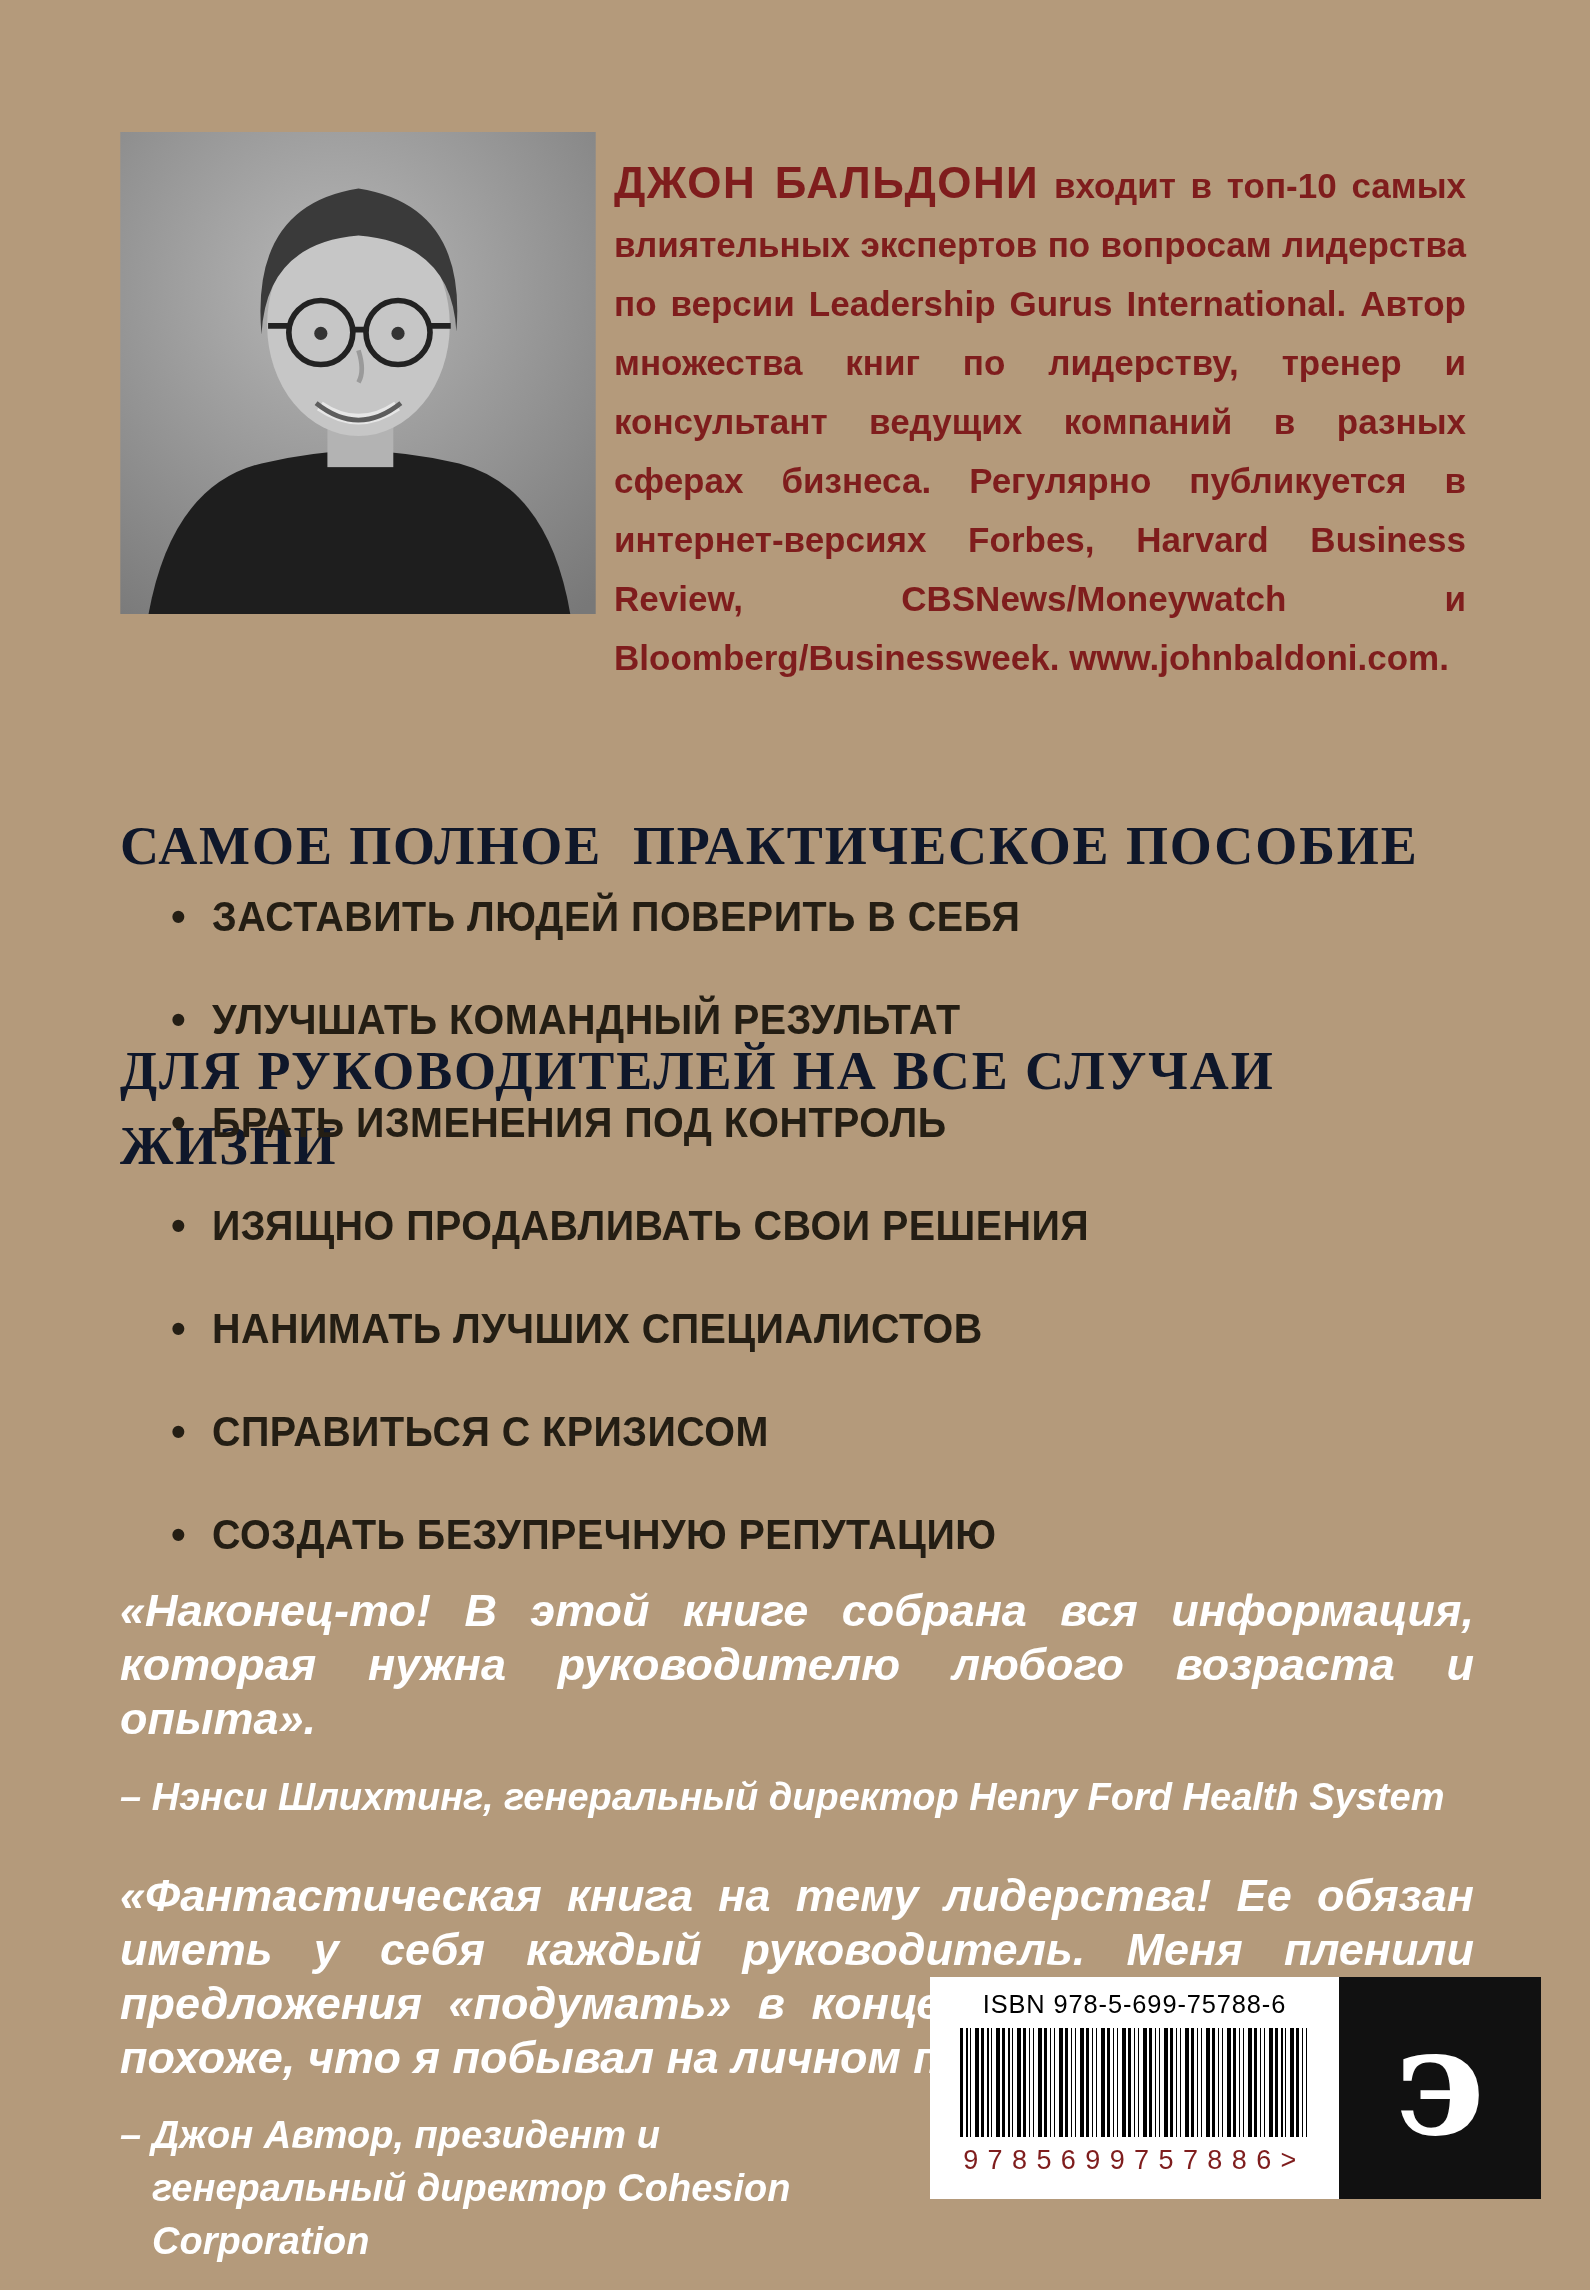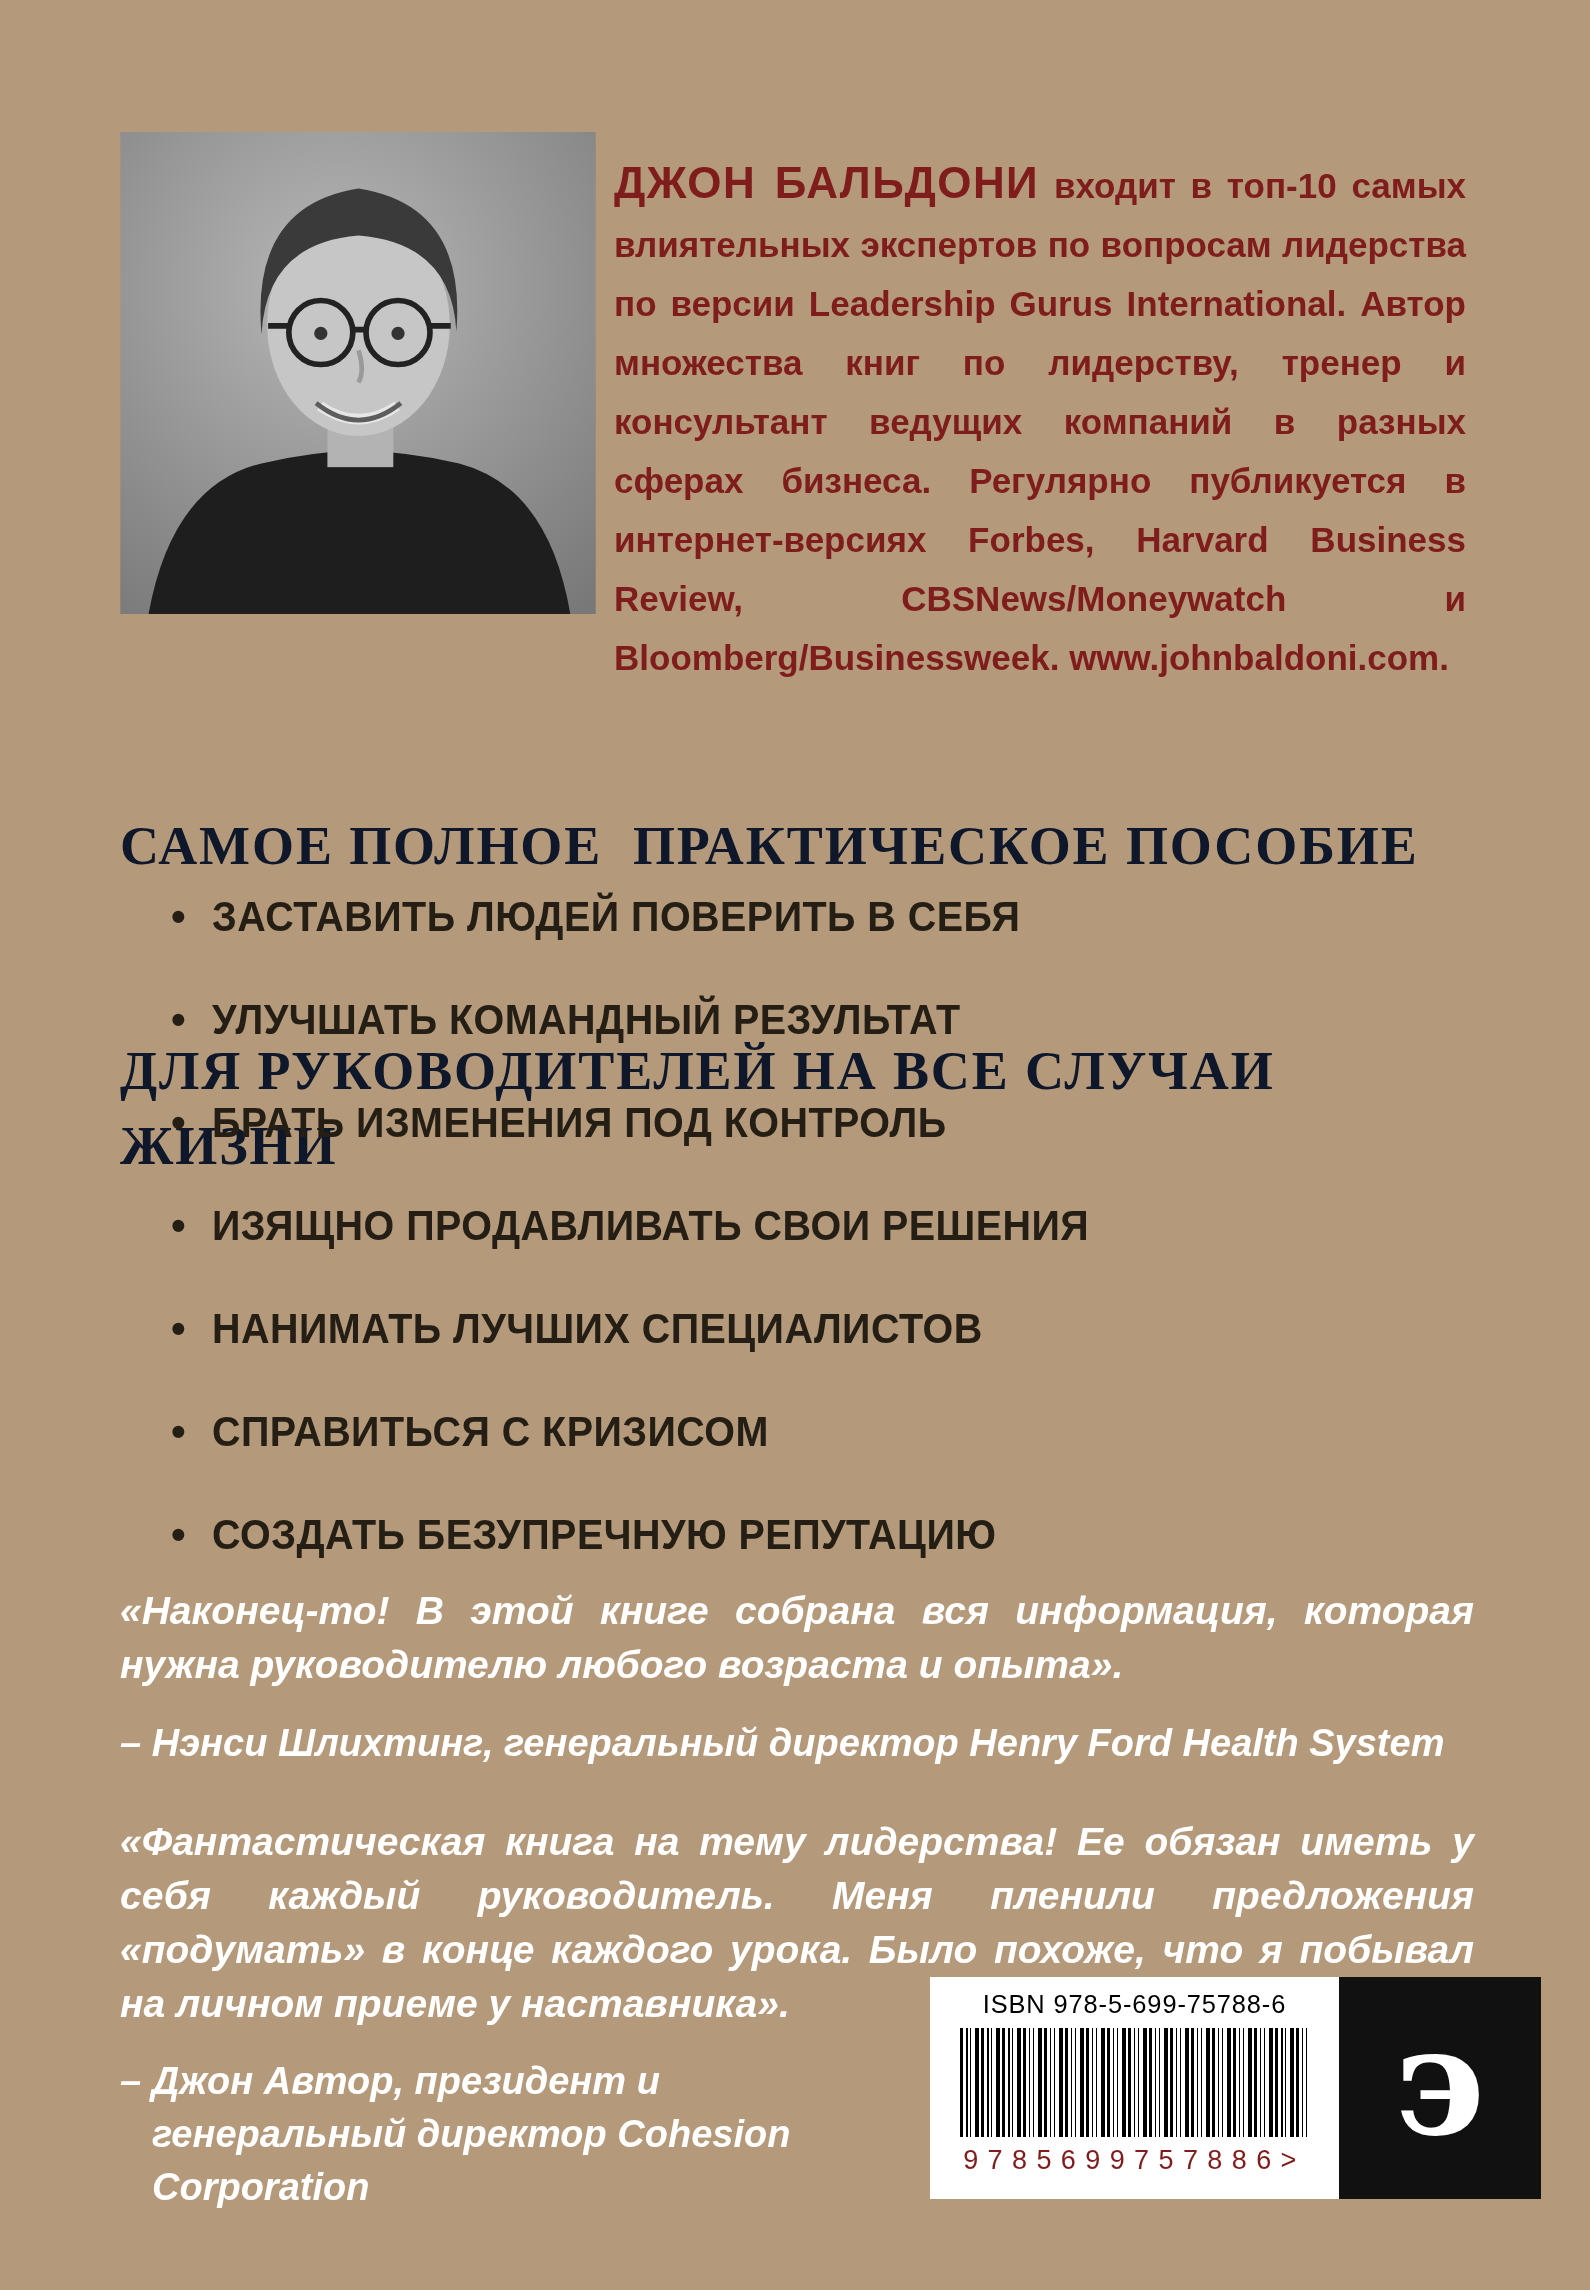--- a/index.html
+++ b/index.html
@@ -38,21 +38,21 @@
     position:absolute;left:171px;top:893px;margin:0;padding:0;list-style:none;
     color:#241e14;
   }
   .bullets li{display:flex;align-items:baseline;margin-bottom:55px;font-size:42px;font-weight:700;}
   .bullets .dot{margin-right:26px;}
   .bullets .bullet-text{transform:scaleX(.94);transform-origin:left;letter-spacing:0.5px;white-space:nowrap;}
 
   
   .quotes{position:absolute;left:120px;top:1584px;width:1354px;color:#ffffff;}
   .quote{
-    font-style:italic;font-weight:700;font-size:39px;line-height:54px;
+    font-style:italic;font-weight:700;font-size:45px;line-height:54px;
     text-align:justify;margin:0 0 24.5px 0;
   }
   .attr{font-style:italic;font-size:38px;line-height:53px;margin:0 0 45px 0;}
   .attr .attr-name{font-weight:700;}
   .attr .attr-role{font-weight:700;font-style:italic;}
   .attr2{width:678px;padding-left:32px;text-indent:-32px;margin-bottom:0;}
 
   
   .barcode-row{position:absolute;left:930px;top:1977px;display:flex;}
   .isbn-box{

